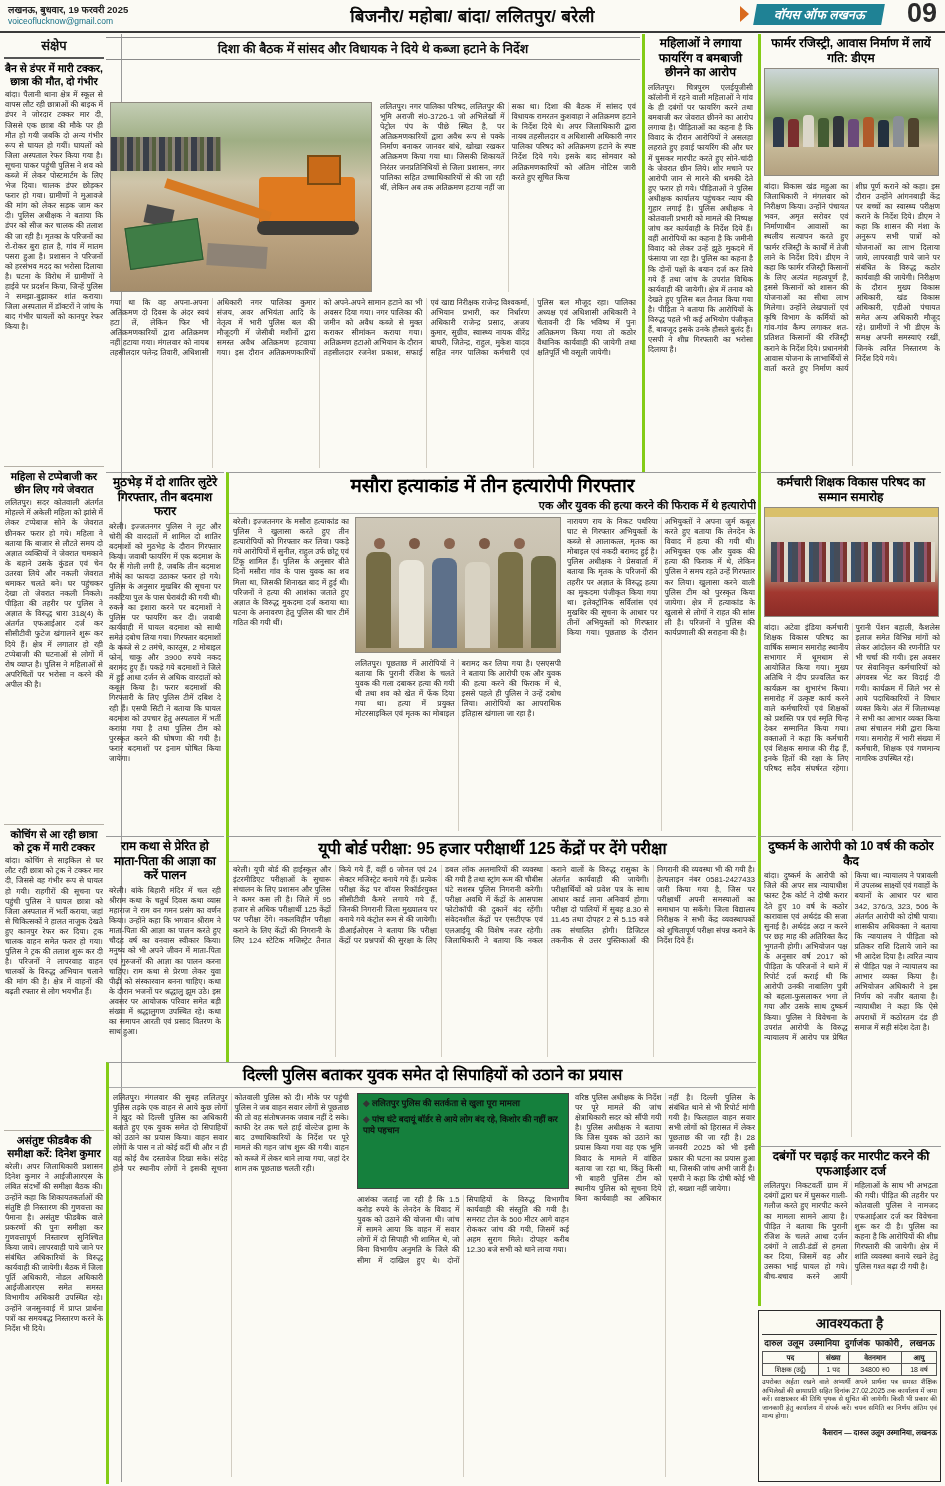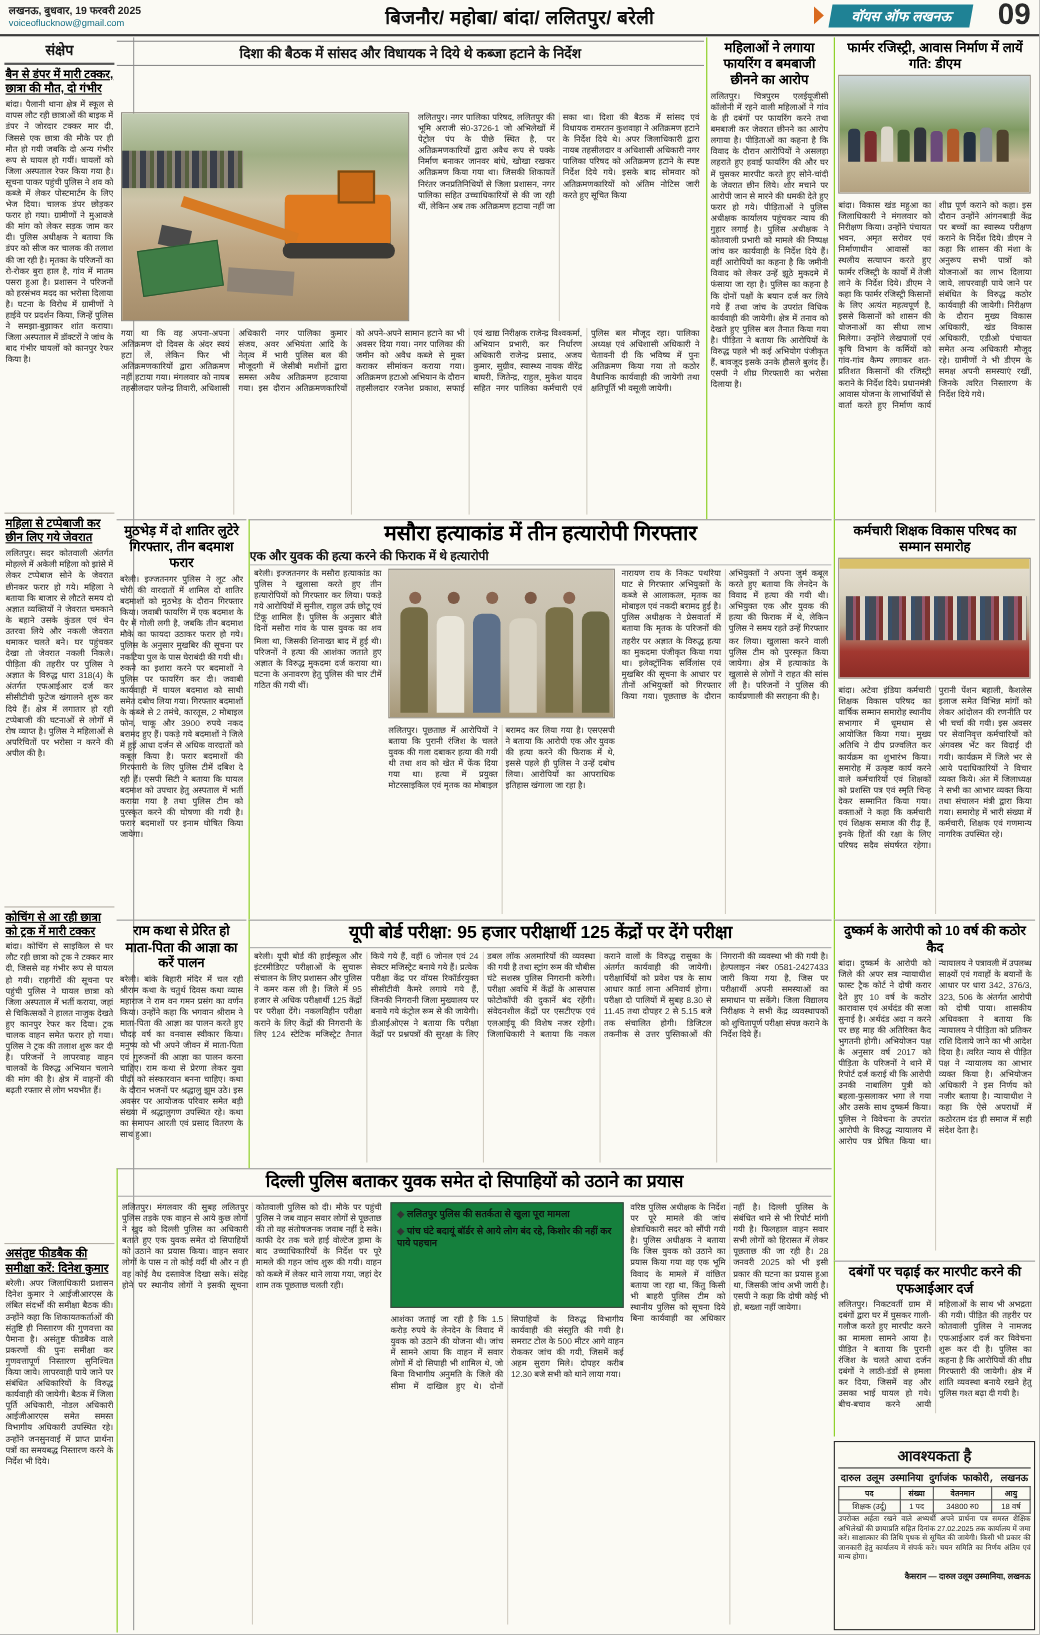--- a/index.html
+++ b/index.html
@@ -17,29 +17,29 @@
   .mh-pageno{position:absolute;right:8px;top:-2px;font-size:27px;font-weight:900;color:#2b2b2b;}
   .mh-mark{position:absolute;right:196px;top:6px;width:0;height:0;border-left:9px solid #d96a1e;border-top:8px solid transparent;border-bottom:8px solid transparent;}
   
   .body-txt{font-size:7.6px;line-height:1.33;text-align:justify;overflow:hidden;color:#1d1d1d;}
   .cols2{column-count:2;column-gap:7px;column-rule:1px solid #d2cdc2;}
   .cols5{column-count:5;column-gap:8px;column-rule:1px solid #d2cdc2;}
   .hl-xl{font-size:33px;line-height:1.08;font-weight:900;text-align:center;margin:0;color:#000;}
   .hl-lg{font-size:19px;line-height:1.12;font-weight:900;text-align:center;margin:0;color:#000;}
   .hl-md{font-size:16px;line-height:1.15;font-weight:900;text-align:center;margin:0;color:#000;}
   .hl-sm{font-size:12px;line-height:1.22;font-weight:bold;text-align:center;margin:0 0 3px 0;color:#000;}
-  .hl-xs{font-size:10.5px;line-height:1.25;font-weight:bold;margin:0 0 2px 0;color:#000;text-decoration:underline;}
+  .hl-xs{font-size:10.5px;line-height:1.25;font-weight:bold;text-align:center;margin:0 0 2px 0;color:#000;}
   .subhead{font-size:12.5px;font-weight:bold;text-align:center;border-top:1px solid #8a8a8a;border-bottom:1px solid #8a8a8a;
            padding:2px 0;margin:3px 0 0 0;color:#101010;}
-  .subhead2{font-size:11px;font-weight:bold;text-align:left;padding:1px 0;margin:0;color:#101010;border-bottom:1px solid #bbb;}
+  .subhead2{font-size:11px;font-weight:bold;text-align:right;padding:1px 0;margin:0;color:#101010;border-bottom:1px solid #bbb;}
   
   .left-rail{position:absolute;left:4px;top:34px;width:100px;height:1448px;border-right:1px solid #9a9a9a;padding-right:17px;box-sizing:content-box;}
   .rail-item{overflow:hidden;border-bottom:1px solid #b5b0a6;padding:3px 1px 4px 1px;box-sizing:border-box;}
   .brief-title{font-size:13px;font-weight:900;text-align:center;border-bottom:2px solid #555;padding:2px 0 3px 0;margin:0;}
-  .right-rule{border-left:1px solid #84cc16;}
+  .right-rule{border-left:3px solid #84cc16;}
   .top-rule{border-top:1px solid #9a9a9a;}
   .story{position:absolute;overflow:hidden;box-sizing:border-box;}
   .pad{padding:2px 3px;box-sizing:border-box;}
   
   .photo{position:absolute;overflow:hidden;border:1px solid #8f8a80;box-sizing:border-box;}
   .ph-layer{position:absolute;}
   
   .note-box{border:1px solid #444;padding:4px 5px;box-sizing:border-box;background:#15803d;}
   .note-box .bullet{font-size:8.6px;font-weight:bold;line-height:1.3;margin:0 0 5px 0;color:#101010;}
   .note-box .bullet::before{content:"◆ ";color:#333;}

